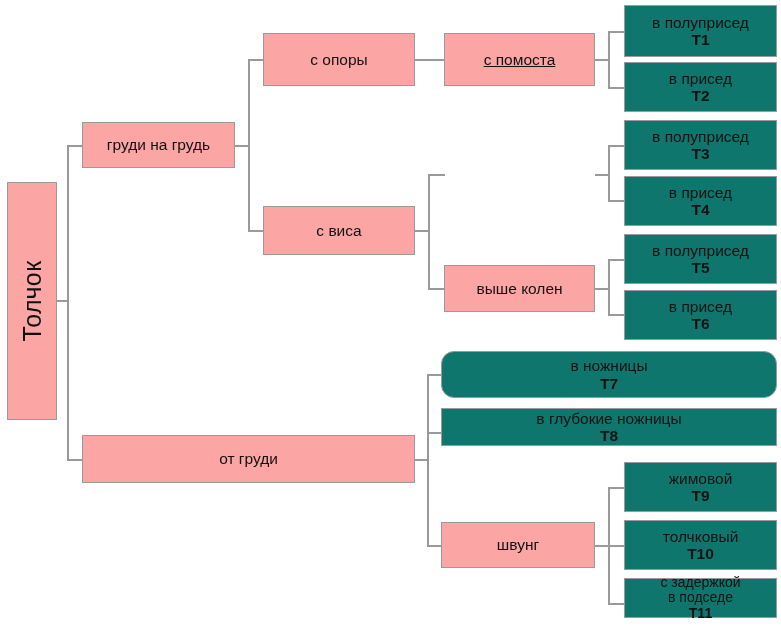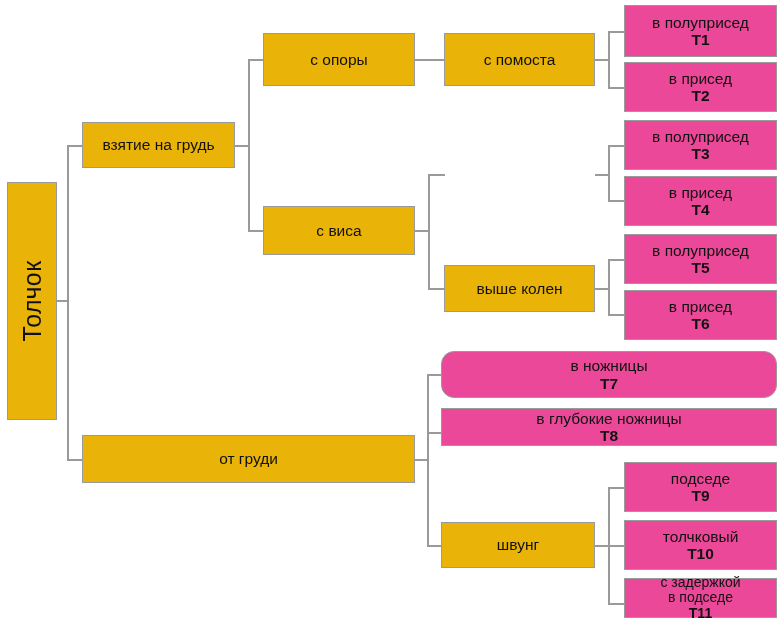--- a/index.html
+++ b/index.html
@@ -13,33 +13,33 @@
     position:relative;
     width:781px;
     height:633px;
     background:#ffffff;
     overflow:hidden;
   }
   .node{
     position:absolute;
     box-sizing:border-box;
     border:1.6px solid #9a9a9a;
-    background:#eab308;
+    background:#fca5a5;
     display:flex;
     flex-direction:column;
     align-items:center;
     justify-content:center;
     text-align:center;
     line-height:1.12;
     font-size:15.5px;
     color:#111111;
     padding:2px 4px;
   }
   .node.leaf{
-    background:#ec4899;
+    background:#0f766e;
     border-color:#9a9a9a;
     box-shadow:0 0 0 0 transparent;
   }
   .node .lbl{display:block;}
   .node .code{display:block;font-weight:bold;}
   .node.root{
     font-size:25px;
     letter-spacing:0.4px;
   }
   .node.root .vert{
@@ -101,40 +101,40 @@
   <div class="line v" style="left:608px;top:487px;height:117px;"></div>
   <div class="line h" style="left:608px;top:487px;width:17px;"></div>
   <div class="line h" style="left:608px;top:545px;width:17px;"></div>
   <div class="line h" style="left:608px;top:603px;width:17px;"></div>
 
   <div class="node root" style="left:7px;top:182px;width:50px;height:238px;">
     <span class="vert">Толчок</span>
   </div>
 
   <div class="node" style="left:82px;top:122px;width:153px;height:46px;">
-    <span class="lbl">взятие на грудь</span>
+    <span class="lbl">груди на грудь</span>
   </div>
 
   <div class="node" style="left:82px;top:435px;width:333px;height:48px;">
     <span class="lbl">от груди</span>
   </div>
 
   <div class="node" style="left:263px;top:33px;width:152px;height:53px;">
     <span class="lbl">с опоры</span>
   </div>
 
   <div class="node" style="left:263px;top:206px;width:152px;height:49px;">
     <span class="lbl">с виса</span>
   </div>
 
   <div class="node" style="left:441px;top:522px;width:154px;height:46px;">
     <span class="lbl">швунг</span>
   </div>
 
-  <div class="node" style="left:444px;top:33px;width:151px;height:53px;">
+  <div class="node" style="left:444px;top:33px;width:151px;height:53px;text-decoration:underline;">
     <span class="lbl">с помоста</span>
   </div>
 
 
   <div class="node" style="left:444px;top:265px;width:151px;height:47px;">
     <span class="lbl">выше колен</span>
   </div>
 
   <div class="node leaf" style="left:624px;top:5px;width:153px;height:52px;">
     <span class="lbl">в полуприсед</span>
@@ -170,21 +170,21 @@
     <span class="lbl">в ножницы</span>
     <span class="code">Т7</span>
   </div>
 
   <div class="node leaf" style="left:441px;top:408px;width:336px;height:38px;">
     <span class="lbl">в глубокие ножницы</span>
     <span class="code">Т8</span>
   </div>
 
   <div class="node leaf" style="left:624px;top:462px;width:153px;height:50px;">
-    <span class="lbl">подседе</span>
+    <span class="lbl">жимовой</span>
     <span class="code">Т9</span>
   </div>
 
   <div class="node leaf" style="left:624px;top:520px;width:153px;height:50px;">
     <span class="lbl">толчковый</span>
     <span class="code">Т10</span>
   </div>
 
   <div class="node leaf" style="left:624px;top:578px;width:153px;height:40px;font-size:14px;">
     <span class="lbl">с задержкой</span>

